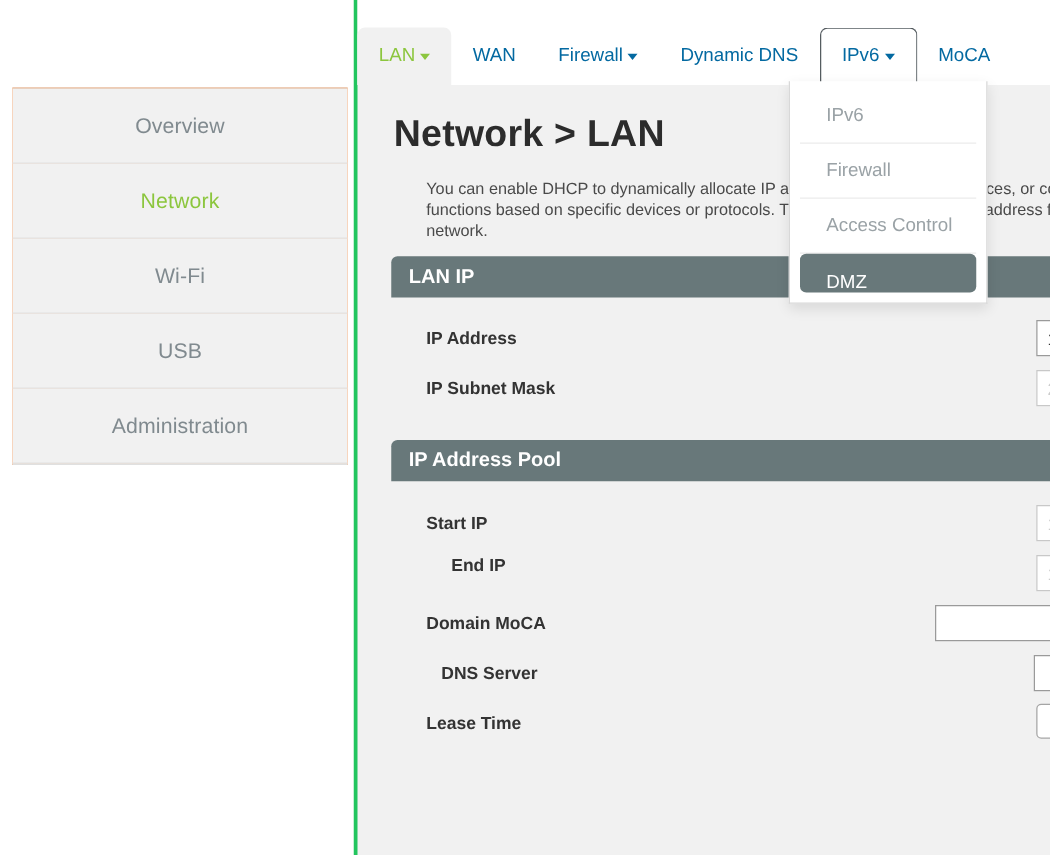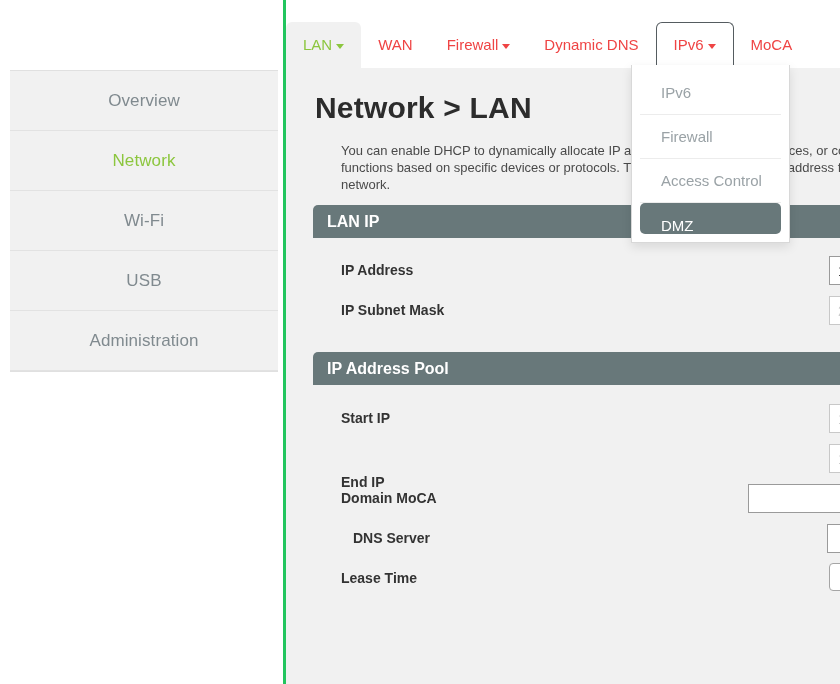--- a/index.html
+++ b/index.html
@@ -68,21 +68,21 @@
     display: flex;
     align-items: flex-start;
     white-space: nowrap;
   }
   .tab {
     position: relative;
     height: 46px;
     line-height: 46px;
     padding: 0 17px;
     font-size: 15px;
-    color: #ef4444;
+    color: #0369a1;
     cursor: pointer;
     background: transparent;
     box-sizing: border-box;
   }
   .tab.active {
     background: #f1f1f1;
     color: #8cc63e;
     border-top-left-radius: 6px;
     border-top-right-radius: 6px;
   }
@@ -284,21 +284,21 @@
 
   <div class="section-head" id="head-pool">IP Address Pool</div>
 
   <div id="form-rows">
       <div class="row-label" style="top: 262px;">IP Address</div>
       <input type="text" class="octet filled" placeholder="" value="192" style="left: 543px; top: 256px;">
       <div class="row-label" style="top: 302px;">IP Subnet Mask</div>
       <input type="text" class="octet" placeholder="255" style="left: 543px; top: 296px;">
       <div class="row-label" style="top: 410px;">Start IP</div>
       <input type="text" class="octet" placeholder="192" style="left: 543px; top: 404px;">
-      <div class="row-label" style="top: 474px;">End IP</div>
+      <div class="row-label" style="top: 444px; margin-left: 20px;">End IP</div>
       <input type="text" class="octet" placeholder="192" style="left: 543px; top: 444px;">
     </div>
 
   <div class="row-label" style="top:490px;">Domain MoCA</div>
   <input class="wide-input" style="left: 462px; top: 484px;" type="text" placeholder="">
 
   <div class="row-label" style="top:530px;padding-left:12px;">DNS Server</div>
   <input class="wide-input" style="left: 541px; top: 524px;" type="text" placeholder="">
 
   <div class="row-label" style="top:570px;">Lease Time</div>

